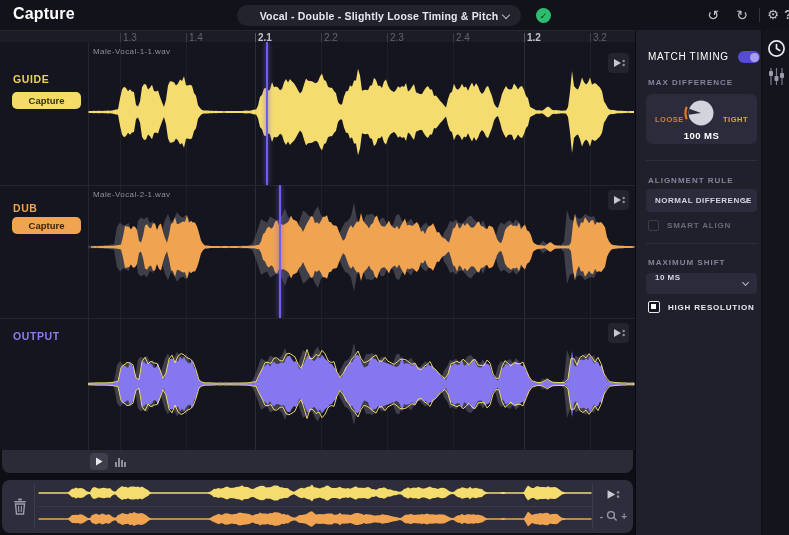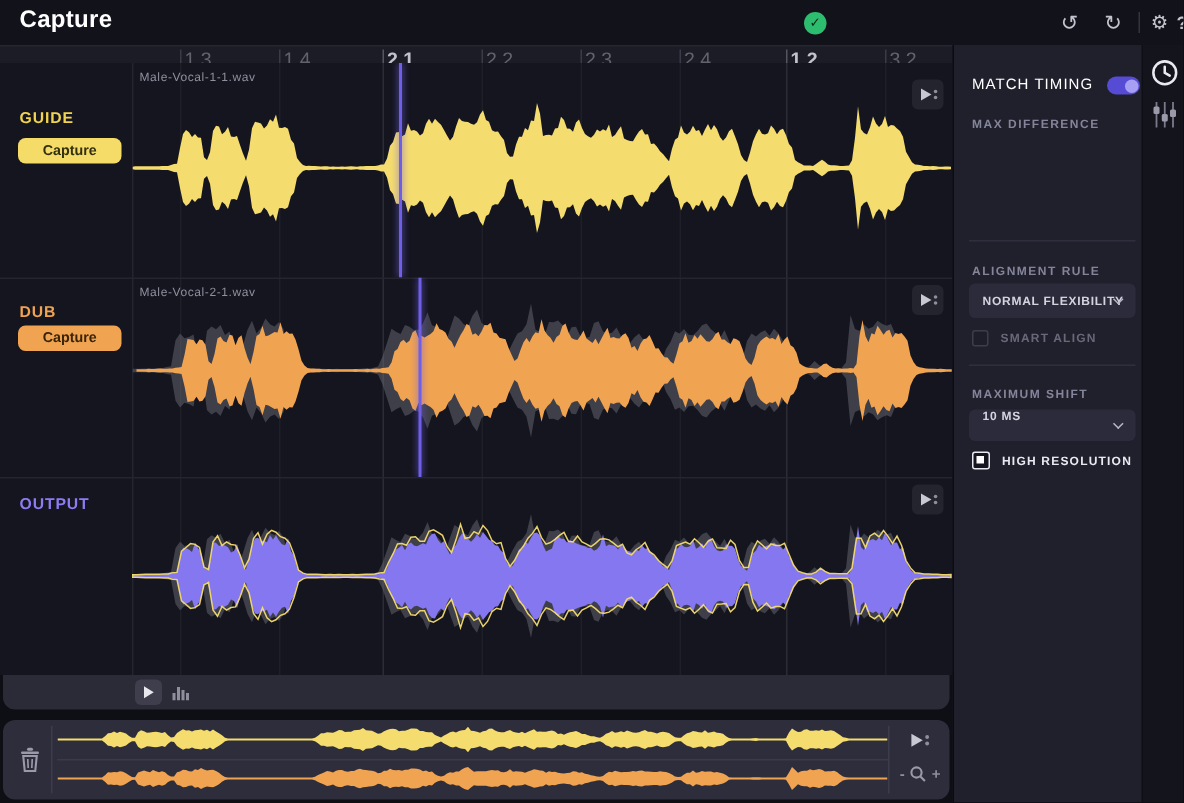--- a/index.html
+++ b/index.html
@@ -17,21 +17,21 @@
   #check{position:absolute;left:536px;top:8px;width:15px;height:15px;border-radius:50%;background:#2dbd6e;
          display:flex;align-items:center;justify-content:center;font-size:9px;font-weight:bold;color:#0e2b1a;}
   .tbicon{position:absolute;top:5px;width:18px;height:20px;text-align:center;font-size:14px;color:#c4c4ce;line-height:20px;cursor:pointer;}
   #tb-div{position:absolute;left:759px;top:8px;width:1px;height:14px;background:#34343f;}
 
   
   #main{position:absolute;left:0;top:30px;width:635px;height:505px;}
   #ruler{position:absolute;left:0;top:0;width:635px;height:12px;background:#1c1c26;border-top:1px solid #262631;}
   .tick{position:absolute;top:0;height:12px;}
   .tick i{position:absolute;left:0;top:2px;width:1px;height:10px;background:#3a3a48;}
-  .tick span{position:absolute;left:3px;top:1px;font-size:13px;color:#62626f;}
+  .tick span{position:absolute;left:3px;top:1px;font-size:10px;color:#62626f;}
   .tick.major span{color:#c2c2cd;font-weight:bold;}
   .tick.major i{background:#55555f;}
 
   #tracks{position:absolute;left:0;top:12px;width:635px;height:408px;background:#15151f;}
   .gridline{position:absolute;top:0;width:1px;height:408px;background:rgba(255,255,255,.045);}
   .gridline.major{background:rgba(255,255,255,.10);}
   .rowline{position:absolute;left:0;width:635px;height:1px;background:#25252f;}
   #labelcol-border{position:absolute;left:88px;top:0;width:1px;height:408px;background:#25252f;}
 
   .tlabel{position:absolute;left:13px;font-size:10.5px;font-weight:bold;letter-spacing:.6px;}
@@ -86,20 +86,24 @@
   #rail{position:absolute;left:762px;top:30px;width:27px;height:505px;background:#14141d;}
   .railbtn{position:absolute;left:4px;width:20px;height:20px;display:flex;align-items:center;justify-content:center;cursor:pointer;}
 </style>
 </head>
 <body>
 
 <div id="app">
 
   <header id="topbar">
     <div id="logo">Capture</div>
+    <div id="preset">
+      <span>Vocal - Double - Slightly Loose Timing &amp; Pitch</span>
+      <i class="chev"></i>
+    </div>
     <div id="check">✓</div>
     <div class="tbicon" style="left:704px">↺</div>
     <div class="tbicon" style="left:733px">↻</div>
     <div id="tb-div"></div>
     <div class="tbicon" style="left:764px;font-size:13px">⚙</div>
     <div class="tbicon" style="left:779px;font-size:12px;font-weight:bold">?</div>
   </header>
 
   <div id="main">
     <div id="ruler">
@@ -257,25 +261,35 @@
     </div>
   </div>
 
   <aside id="panel">
     <div id="mt-label">MATCH TIMING</div>
     <div id="mt-toggle">
         <i></i>
       </div>
 
     <div class="plabel" style="top:48px">MAX DIFFERENCE</div>
+    <div id="knobbox">
+      <span id="knob-min">LOOSE</span>
+      <svg id="knobsvg" width="34" height="34" viewBox="0 0 34 34">
+        <path d="M 2.4 22.3 A 15.5 15.5 0 0 1 2.4 11.7" fill="none" stroke="#e07830" stroke-width="2.2" stroke-linecap="round"></path>
+        <circle cx="17" cy="17" r="12.5" fill="#d2d3dc"></circle>
+        <path d="M 17 17 L 5.25 12.72 A 12.5 12.5 0 0 0 4.62 18.74 Z" fill="#2b2b3b"></path>
+      </svg>
+      <span id="knob-max">TIGHT</span>
+      <div id="knob-val">100 MS</div>
+    </div>
 
     <div class="pdivider" style="top:130px"></div>
     <div class="plabel" style="top:146px">ALIGNMENT RULE</div>
     <div class="pselect" style="top:159px">
-      <span>NORMAL FLEXIBILITY</span>
+      <span>NORMAL DIFFERENCE</span>
       <i class="chev"></i>
     </div>
     <div class="checkrow" style="top:190px">
       <div class="cbox"></div>
       <span class="checklabel dim">SMART ALIGN</span>
     </div>
 
     <div class="pdivider" style="top:213px"></div>
     <div class="plabel" style="top:228px">MAXIMUM SHIFT</div>
     <div class="pselect" style="top:243px;height:21px">

